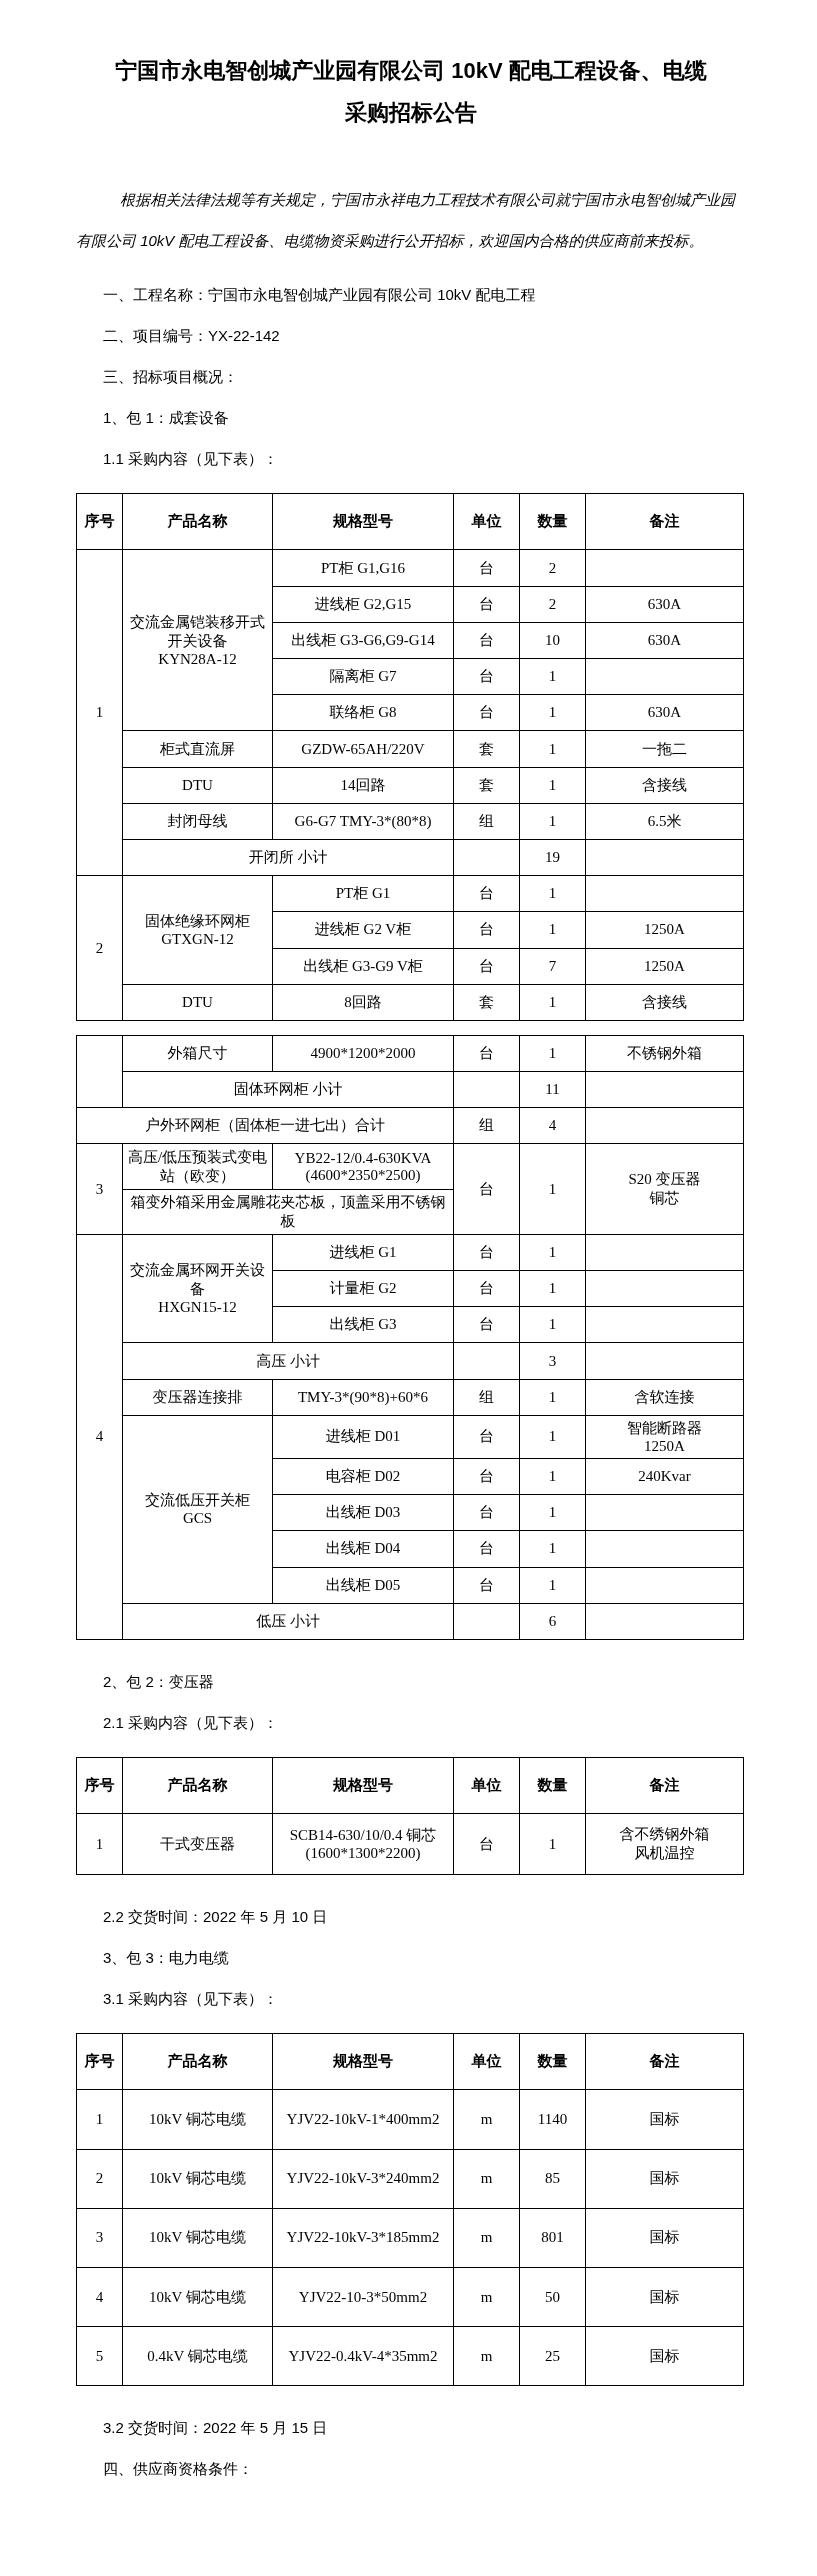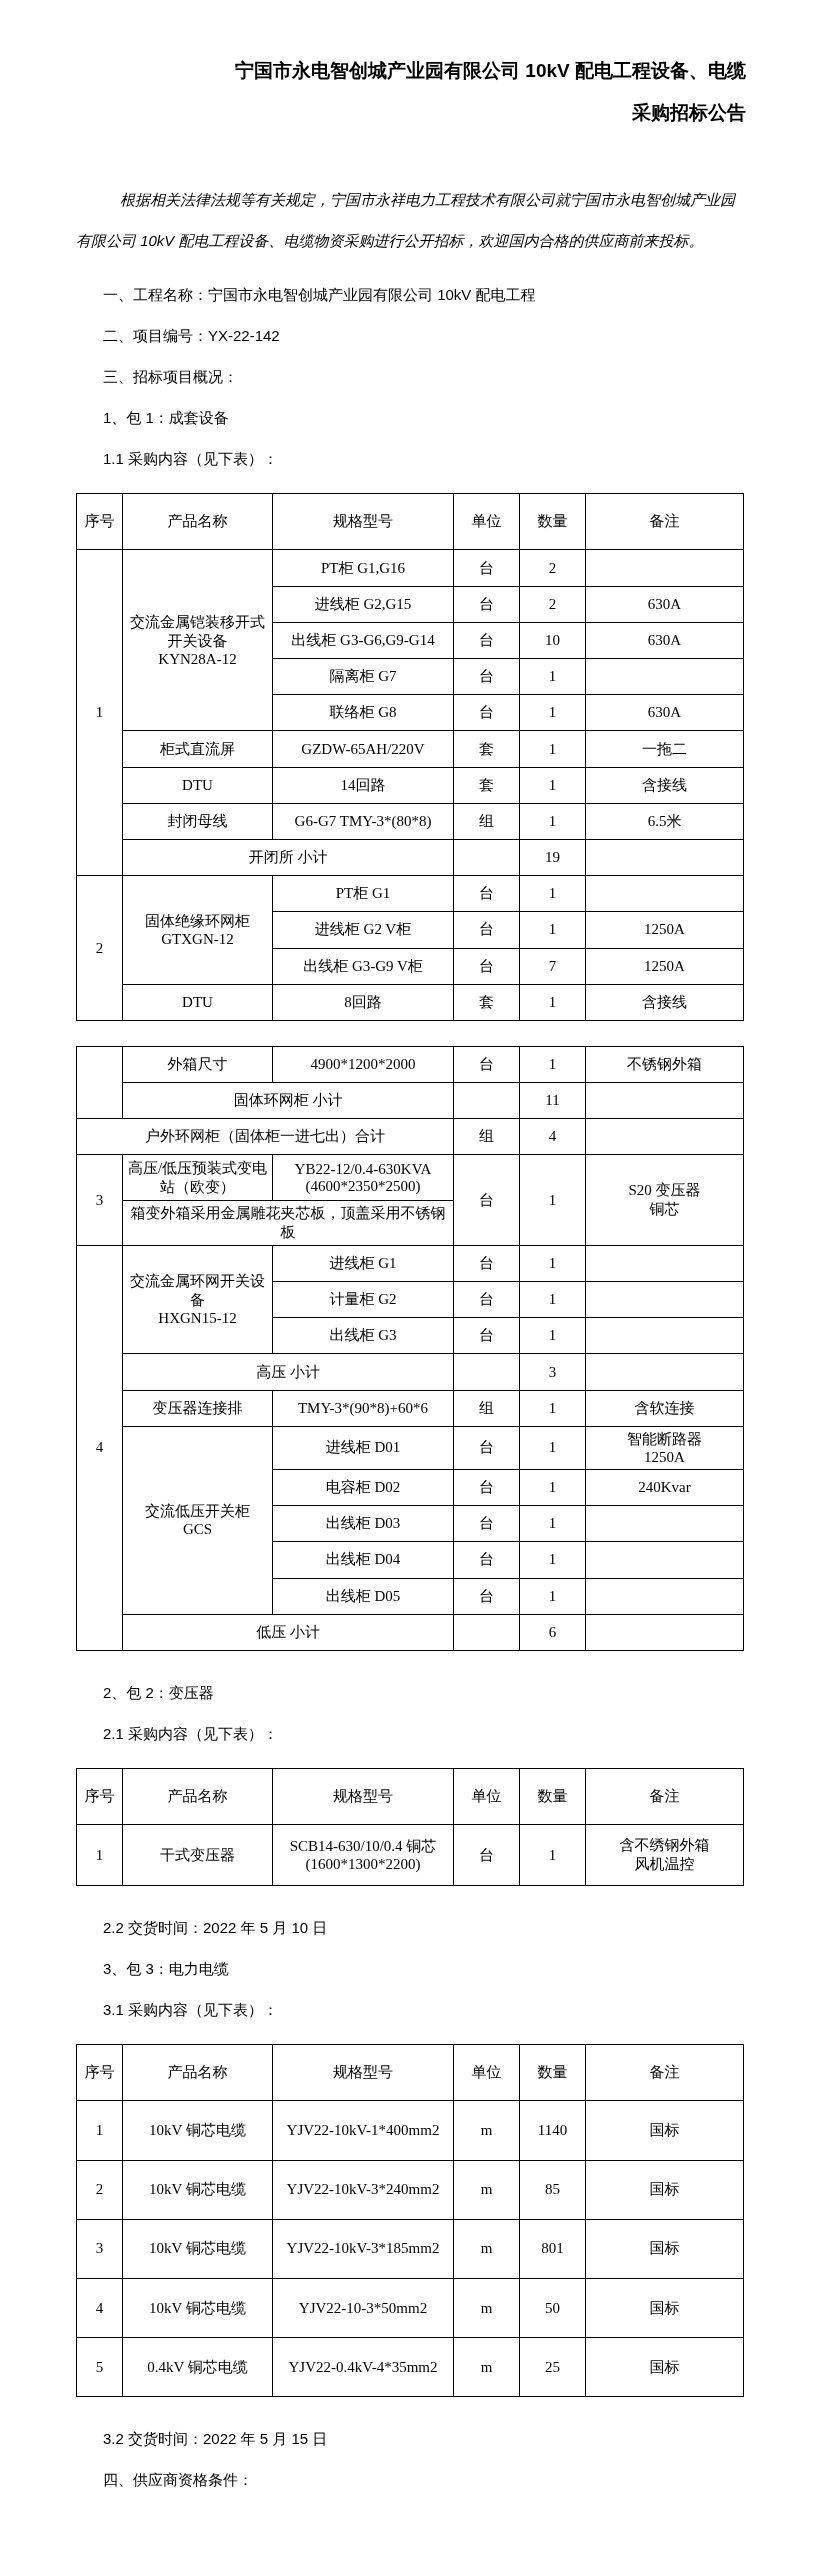--- a/index.html
+++ b/index.html
@@ -4,41 +4,41 @@
 <style>
   html, body { margin:0; padding:0; background:#ffffff; }
   .page {
     width:818px; min-height:3394px; box-sizing:border-box;
     background:#ffffff; color:#000000;
     font-family:"Liberation Sans","DejaVu Sans",sans-serif;
     font-size:15px;
     padding:31px 72px 46px 76px;
   }
   .doc-title {
-    font-size:19px; font-weight:bold; text-align:right;
+    font-size:22px; font-weight:bold; text-align:center;
     line-height:42px; margin:18.5px 0 45px 0;
   }
   .line { line-height:41px; margin:0; }
   .indent-first { text-indent:44px;font-style:italic; }
   .ml-1 { margin-left:27px; }
   .ml-2 { margin-left:42px; }
   .mt-lg{ margin-top:13.4px; }
 
   table.t {
     border-collapse:collapse; table-layout:fixed; width:668px;
     font-family:"Liberation Serif","DejaVu Serif",serif;
     font-size:15px; margin:14.4px 0 20.6px 0;
   }
   table.t2seg { margin-bottom:0; }
-  table.t2segb { margin-top:25px; }
+  table.t2segb { margin-top:14px; }
   table.t th, table.t td {
     border:1px solid #000; text-align:center; vertical-align:middle;
     padding:3.1px 4.1px; white-space:pre-line; overflow:hidden;
   }
-  table.t th { font-weight:normal; height:49px; }
+  table.t th { font-weight:bold; height:49px; }
   table.t td { height:29px; }
   table.t3 td { height:52px; }
   table.tt2 td { height:54px; }
   td.al-left { text-align:left; padding-left:8.2px; }
   col.c-no   { width:46px; }
   col.c-name { width:150px; }
   col.c-spec { width:181px; }
   col.c-unit { width:66px; }
   col.c-qty  { width:66px; }
   col.c-note { width:158px; }

